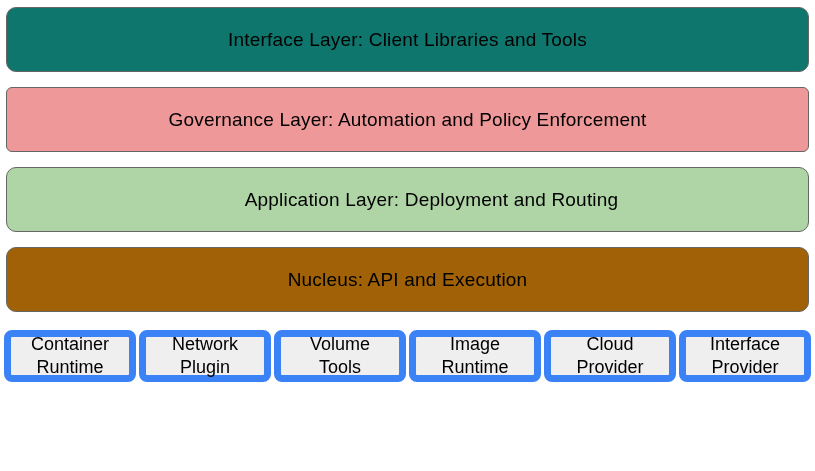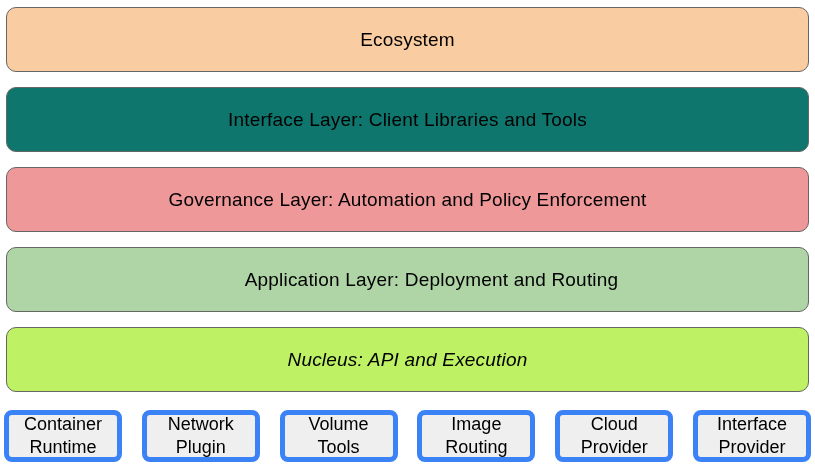--- a/index.html
+++ b/index.html
@@ -30,77 +30,74 @@
     letter-spacing: 0.2px;
     text-align: center;
   }
   .providers-row {
     display: flex;
     justify-content: space-between;
     padding: 0 4px;
     margin-top: 18px;
   }
   .provider {
-    width: 118px;
+    width: 132px;
     height: 52px;
-    border: 5px solid #3b82f6;
+    border: 7px solid #3b82f6;
     border-radius: 8px;
     background: #efefef;
     display: flex;
     align-items: center;
     justify-content: center;
   }
   .provider-label {
     font-size: 18px;
     line-height: 23px;
     text-align: center;
     white-space: pre-line;
   }
 </style>
 </head>
 <body>
 
 <div class="diagram">
 
-  <div class="layer" style="background-color: rgb(250, 204, 161);">
-    <span class="layer-label">Ecosystem</span>
-  </div>
 
   <div class="layer" style="background-color: #0f766e;">
     <span class="layer-label">Interface Layer: Client Libraries and Tools</span>
   </div>
 
-  <div class="layer" style="background-color: rgb(238, 152, 154);">
+  <div class="layer" style="background-color: rgb(238, 152, 154); border-radius: 6px;">
     <span class="layer-label">Governance Layer: Automation and Policy Enforcement</span>
   </div>
 
   <div class="layer" style="background-color: rgb(175, 213, 166); padding-left: 48px;">
     <span class="layer-label">Application Layer: Deployment and Routing</span>
   </div>
 
-  <div class="layer" style="background-color: #bef264; font-style: italic;">
+  <div class="layer" style="background-color: #a16207;">
     <span class="layer-label">Nucleus: API and Execution</span>
   </div>
 
   <div class="providers-row">
     <div class="provider">
       <span class="provider-label">Container
 Runtime</span>
     </div>
     <div class="provider">
       <span class="provider-label">Network
 Plugin</span>
     </div>
     <div class="provider">
       <span class="provider-label">Volume
 Tools</span>
     </div>
     <div class="provider">
       <span class="provider-label">Image
-Routing</span>
+Runtime</span>
     </div>
     <div class="provider">
       <span class="provider-label">Cloud
 Provider</span>
     </div>
     <div class="provider">
       <span class="provider-label">Interface
 Provider</span>
     </div>
   </div>

